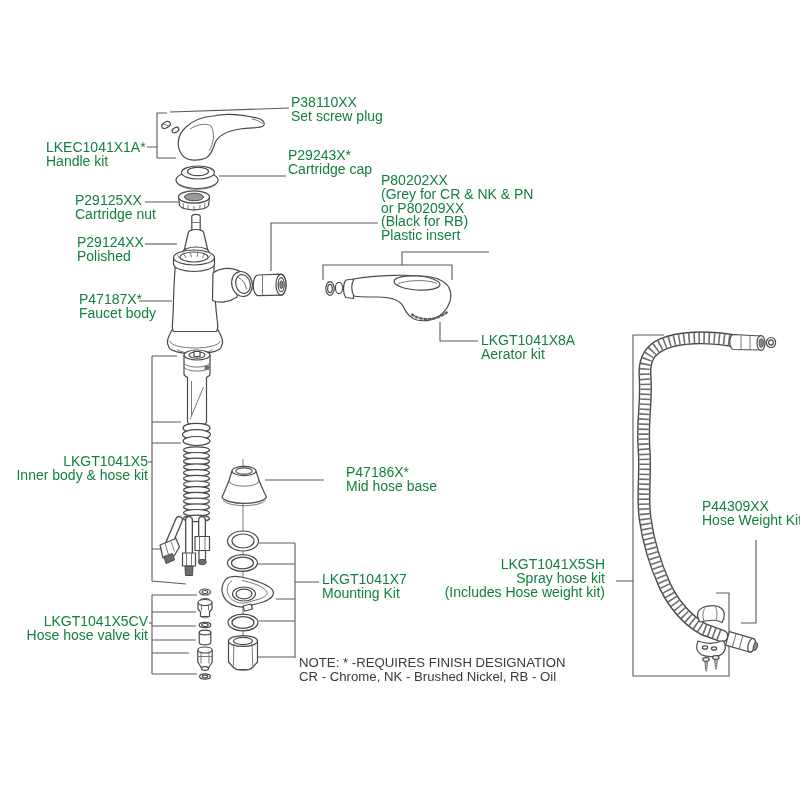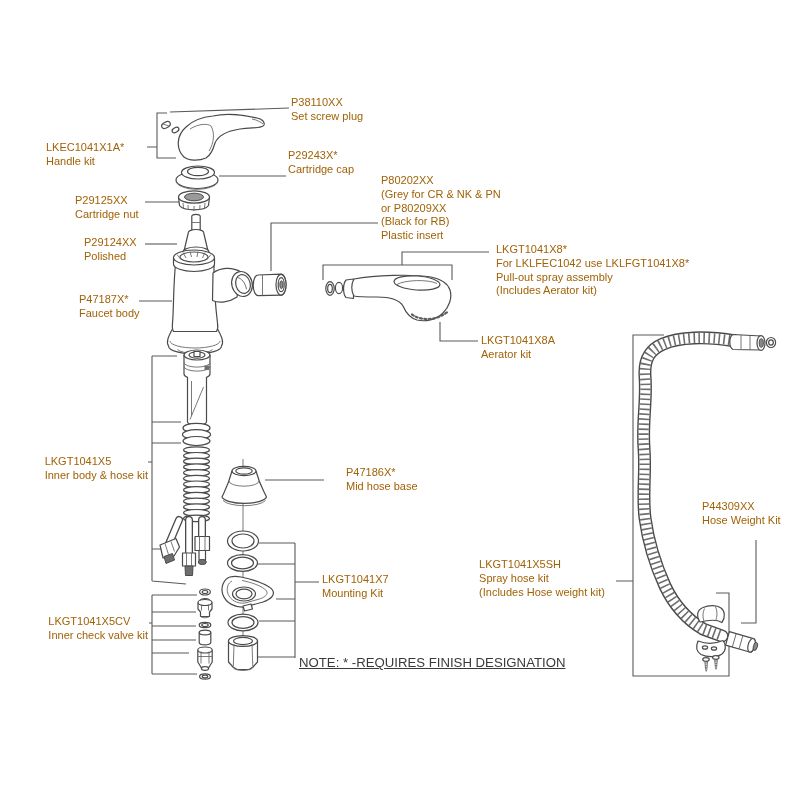--- a/index.html
+++ b/index.html
@@ -1,23 +1,23 @@
 <!DOCTYPE html>
 <html><head>
 <meta charset="utf-8">
 <style>
   html,body{margin:0;padding:0;background:#ffffff;}
   #page{position:relative;width:800px;height:800px;background:#ffffff;overflow:hidden;
         font-family:"Liberation Sans","DejaVu Sans",sans-serif;}
   #art{position:absolute;left:0;top:0;}
-  .lbl{position:absolute;font-size:11px;line-height:13.8px;color:#a16207;white-space:nowrap;}
+  .lbl{position:absolute;font-size:14px;line-height:13.8px;color:#15803d;white-space:nowrap;}
   .lbl span{display:block;}
-  .ra{text-align:left;}
+  .ra{text-align:right;}
   .note{position:absolute;font-size:13.2px;line-height:13.6px;color:#3a3a3a;white-space:nowrap;}
-  .note span{display:block;text-decoration:underline;}
+  .note span{display:block;}
   svg .f{stroke:#4a4a4a;stroke-width:1.2;fill:#ffffff;stroke-linejoin:round;}
   svg .ld{stroke:#5a5a5a;stroke-width:1.1;fill:none;}
   svg .dk{stroke:#4a4a4a;stroke-width:1;fill:#6e6e6e;}
   svg .thin{stroke:#6a6a6a;stroke-width:0.9;fill:none;}
 </style>
 </head>
 <body>
 
 <div id="page">
 
@@ -288,31 +288,25 @@
     <span>or P80209XX</span>
     <span>(Black for RB)</span>
     <span>Plastic insert</span>
   </div>
 
   <div class="lbl" style="left:75px;top:194px">
     <span>P29125XX</span>
     <span>Cartridge nut</span>
   </div>
 
-  <div class="lbl" style="left:84px;top:236px">
+  <div class="lbl" style="left:77px;top:236px">
     <span>P29124XX</span>
     <span>Polished</span>
   </div>
 
-  <div class="lbl" style="left:496px;top:243px">
-    <span>LKGT1041X8*</span>
-    <span>For LKLFEC1042 use LKLFGT1041X8*</span>
-    <span>Pull-out spray assembly</span>
-    <span>(Includes Aerator kit)</span>
-  </div>
 
   <div class="lbl" style="left:79px;top:293px">
     <span>P47187X*</span>
     <span>Faucet body</span>
   </div>
 
   <div class="lbl" style="left:481px;top:334px">
     <span>LKGT1041X8A</span>
     <span>Aerator kit</span>
   </div>
@@ -338,20 +332,21 @@
   </div>
 
   <div class="lbl ra" style="right:195px;top:558px">
     <span>LKGT1041X5SH</span>
     <span>Spray hose kit</span>
     <span>(Includes Hose weight kit)</span>
   </div>
 
   <div class="lbl ra" style="right:652px;top:615px">
     <span>LKGT1041X5CV</span>
-    <span>Inner check valve kit</span>
+    <span>Hose hose valve kit</span>
   </div>
 
   <div class="note" style="left:299px;top:656px">
     <span>NOTE: * -REQUIRES FINISH DESIGNATION</span>
+    <span>CR - Chrome, NK - Brushed Nickel, RB - Oil</span>
   </div>
 
 </div>
 
 </body></html>

